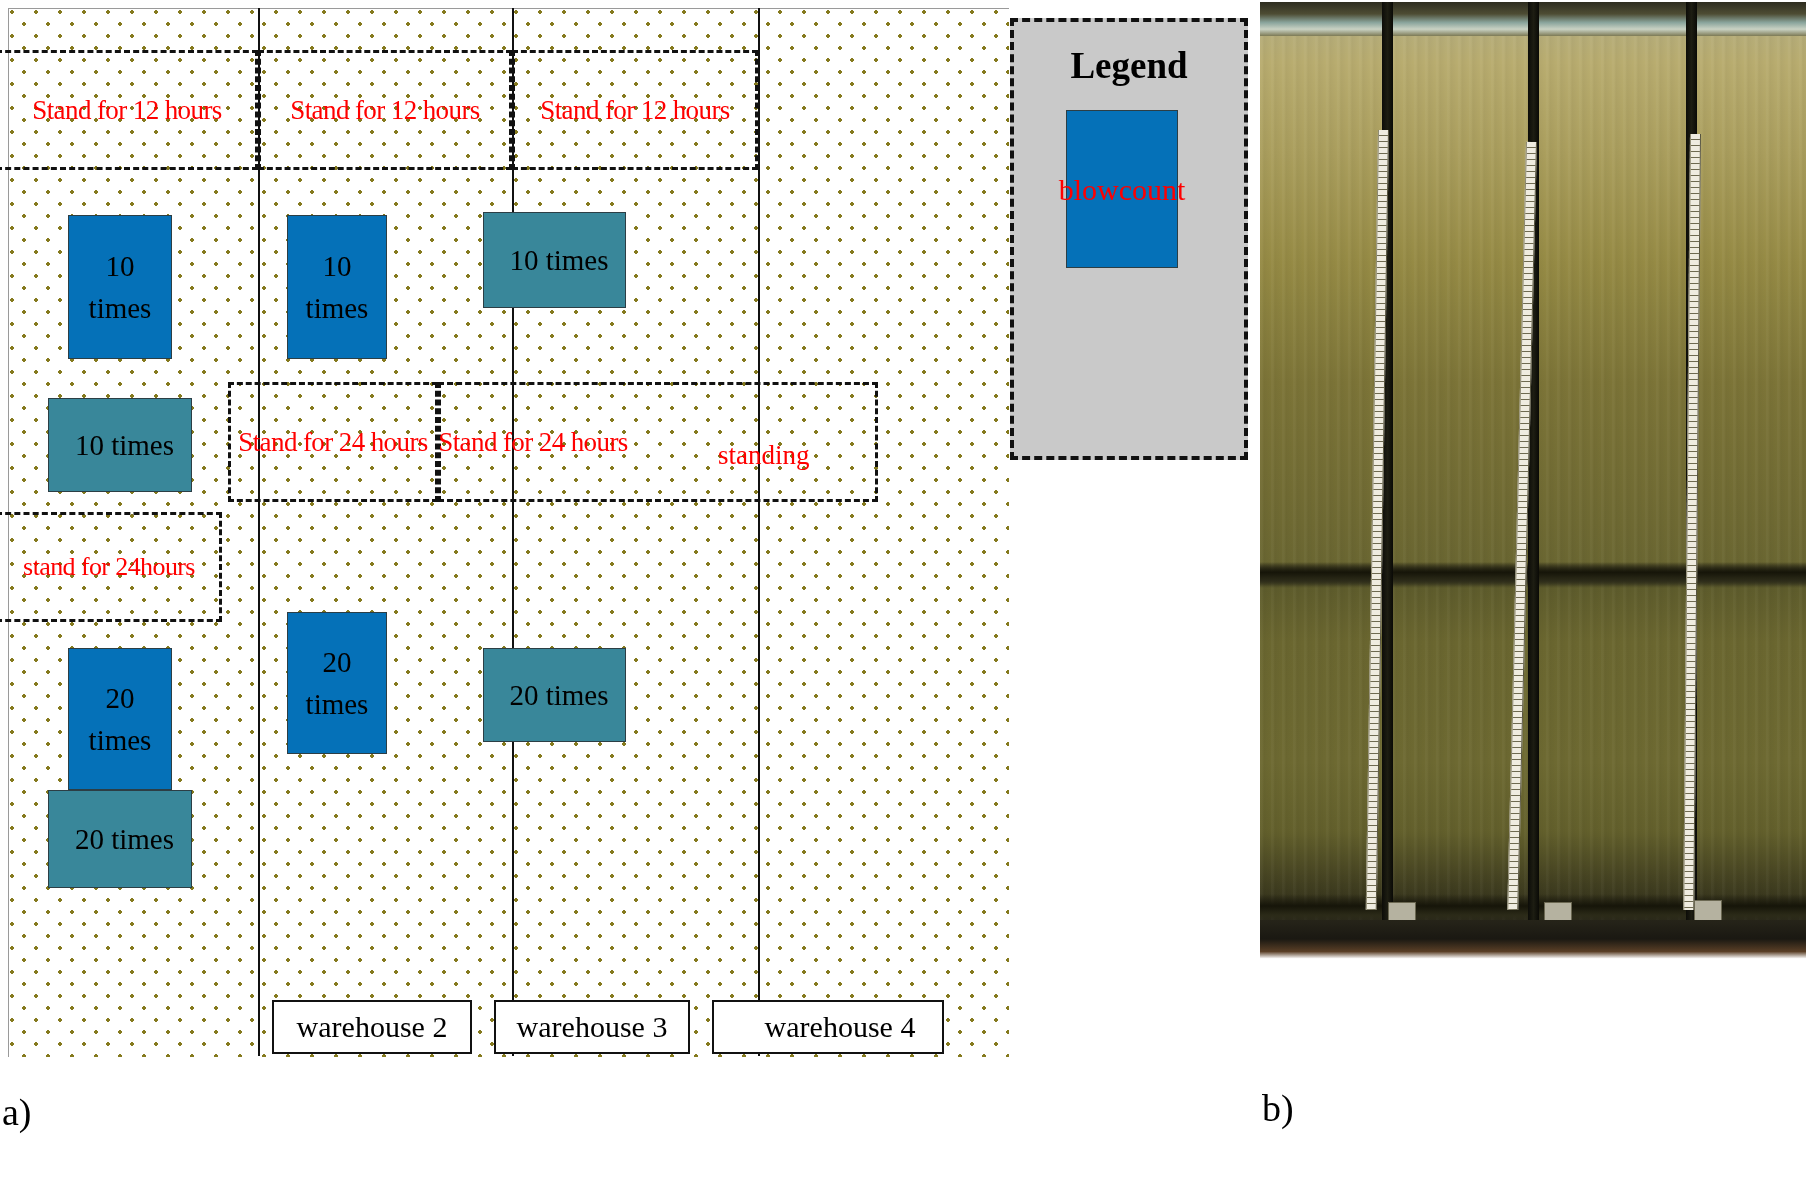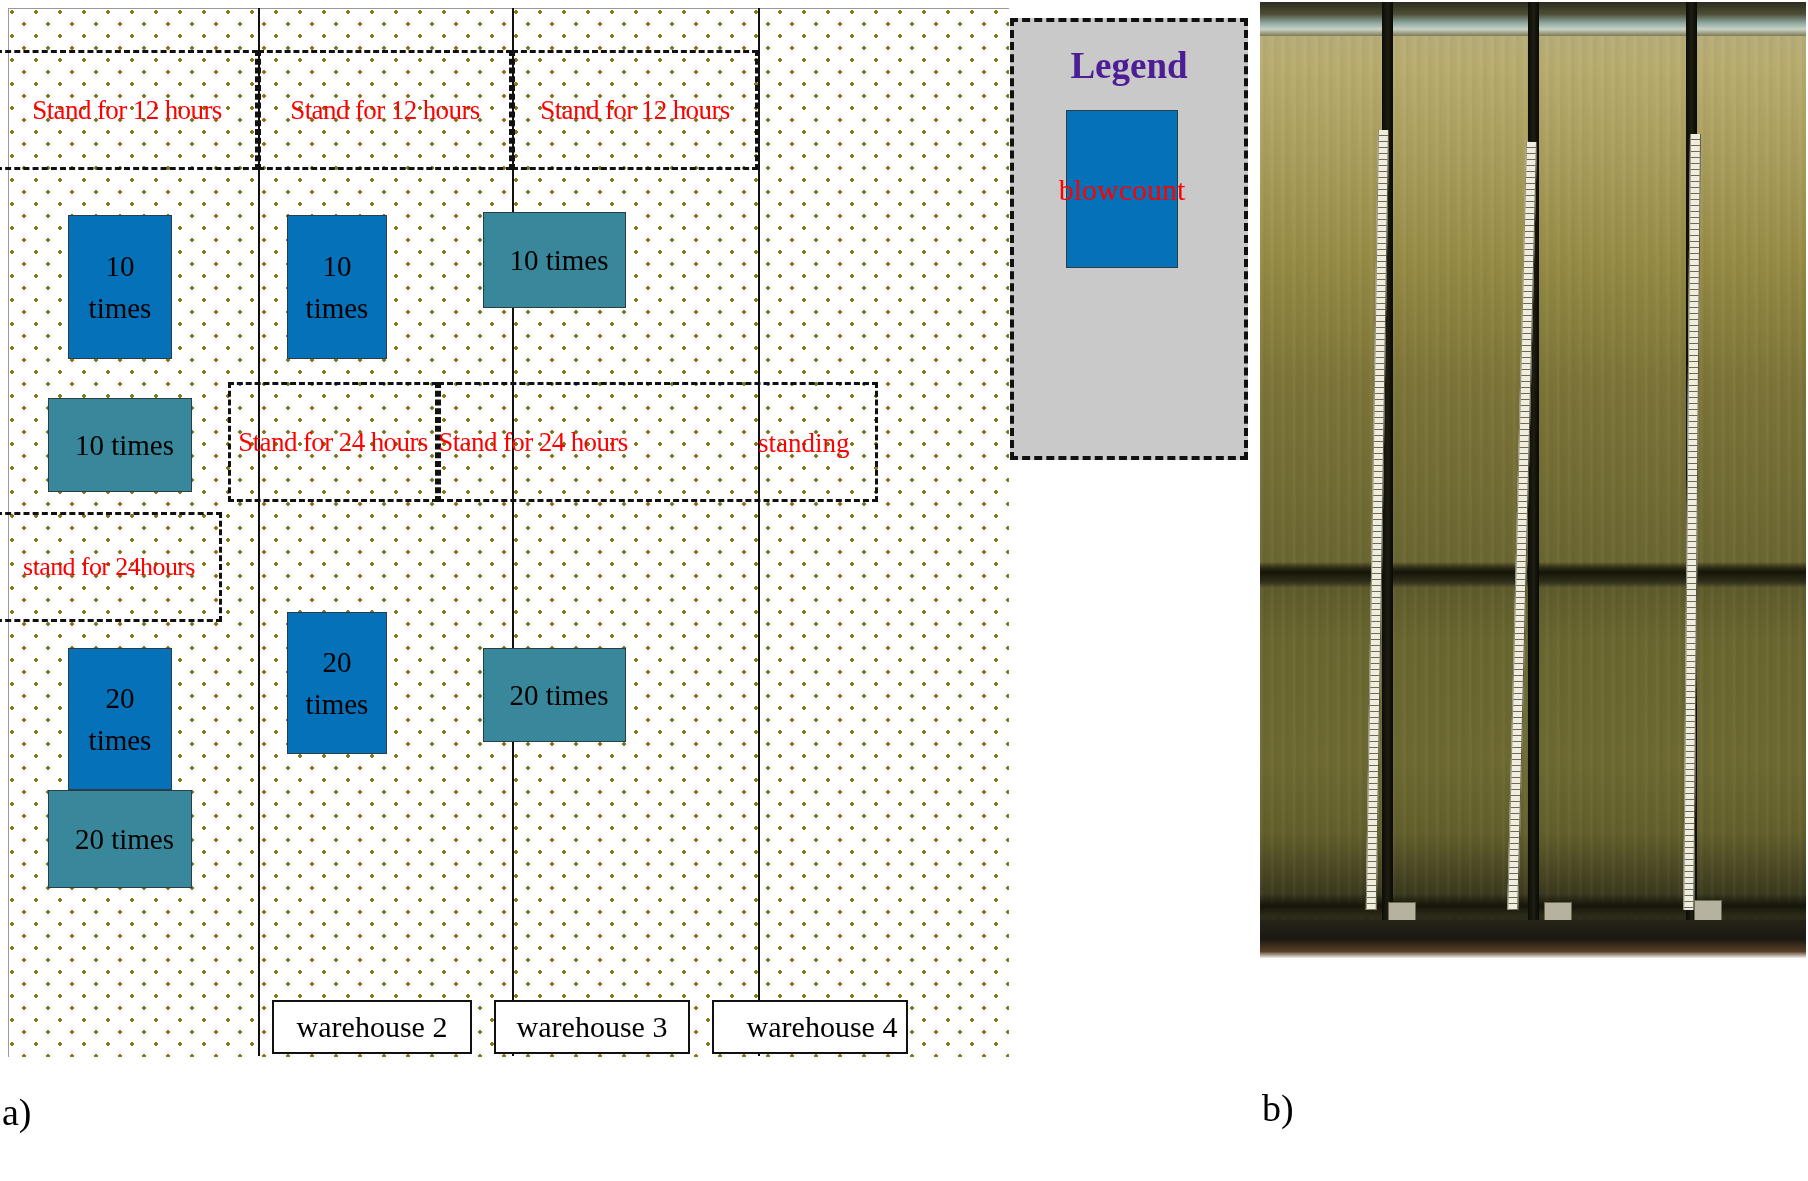--- a/index.html
+++ b/index.html
@@ -94,21 +94,21 @@
   #legend{
     position:absolute;
     left:1010px; top:18px; width:238px; height:442px;
     background:#c9c9c9;
     border:4px dashed #111;
     box-sizing:border-box;
   }
   #legend .legend-title{
     position:absolute; left:0; right:0; top:22px;
     text-align:center;
-    color:#4c1d95; font-weight:bold; font-size:37px;
+    color:#000000; font-weight:bold; font-size:37px;
     font-family:"Liberation Serif", serif;
   }
   #legend .legend-swatch{
     position:absolute;
     box-sizing:border-box;
     border:1px solid #2c3e45;
     display:flex; flex-direction:row;
     align-items:center; justify-content:center;
     color:#ff0000; font-size:30px; line-height:1.5;
     text-align:center;
@@ -231,21 +231,21 @@
   <div class="swatch sw-teal" style="left:48px; top:398px; width:144px; height:94px;">
     <span>10 times</span>
   </div>
 
   <div class="time-region" style="left:228px; top:382px; width:210px; height:120px;">
     <span class="lbl">Stand for 24 hours</span>
   </div>
   <div class="time-region" style="left:438px; top:382px; width:440px; height:120px;">
     <span class="lbl" style="margin-right:250px;">Stand for 24 hours</span>
   </div>
-  <div class="plain-label" style="left:718px; top:428px;margin-left:40px;">
+  <div class="plain-label" style="left:718px; top:440px;">
     <span>standing</span>
   </div>
 
   <div class="time-region" style="left:-4px; top:512px; width:226px; height:110px;">
     <span class="lbl" style="font-size:26px;">stand for 24hours</span>
   </div>
 
   <div class="swatch sw-blue" style="left:68px; top:648px; width:104px; height:142px;">
     <span>20</span>
     <span>times</span>
@@ -260,21 +260,21 @@
   <div class="swatch sw-teal" style="left:48px; top:790px; width:144px; height:98px;">
     <span>20 times</span>
   </div>
 
   <div class="warehouse-tag" style="left:272px; top:1000px; width:200px;">
     <span>warehouse 2</span>
   </div>
   <div class="warehouse-tag" style="left:494px; top:1000px; width:196px;">
     <span>warehouse 3</span>
   </div>
-  <div class="warehouse-tag" style="left:712px; top:1000px; width:196px;padding-left:24px;">
+  <div class="warehouse-tag" style="left:712px; top:1000px; width:232px;padding-left:24px;">
     <span>warehouse 4</span>
   </div>
 
   <div class="fig-letter" style="left:2px; top:1090px;">a)</div>
 </div>
 
 <div id="legend">
   <div class="legend-title">Legend</div>
 
   <div class="legend-swatch" style="left:52px; top:88px; width:112px; height:158px; background:#0571b8;">

